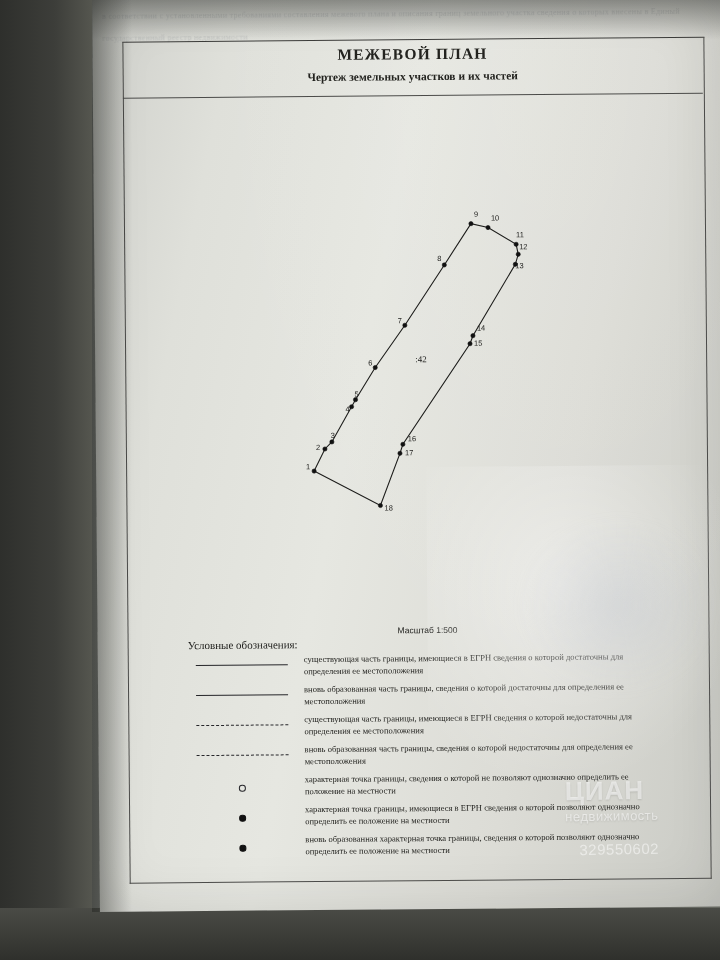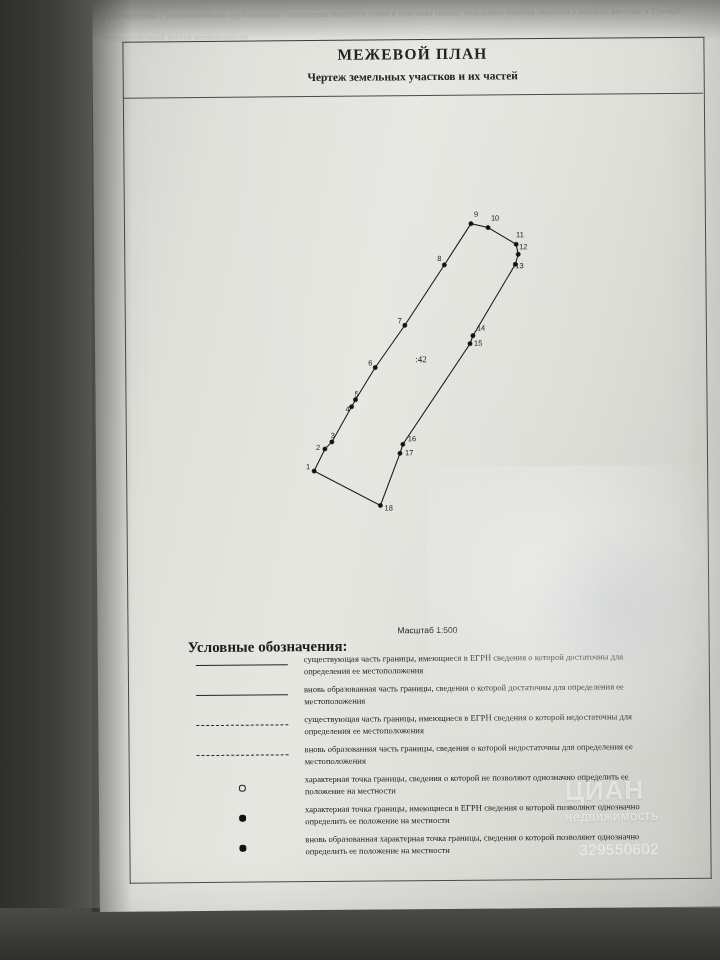--- a/index.html
+++ b/index.html
@@ -76,21 +76,21 @@
   .pt-label{font-family:"Liberation Sans",sans-serif;font-size:7.5px;fill:#1c1c1a;}
   .parcel-label{font-family:"Liberation Serif",serif;font-size:9px;fill:#1c1c1a;}
 
   .scale{
     position:absolute;left:300px;top:628px;
     font-family:"Liberation Sans",sans-serif;font-size:8.5px;color:#22221f;
   }
 
   .legend-title{
     position:absolute;left:90px;top:640px;
-    font-weight:bold;font-size:15px;color:#1d1d1a;
+    font-weight:normal;font-size:11px;color:#1d1d1a;
   }
   .legend{position:absolute;left:98px;top:656px;width:470px;}
   .lrow{position:relative;min-height:27px;margin-bottom:3px;}
   .lsym{position:absolute;left:0;top:6px;width:92px;height:10px;}
   .ltext{
     margin-left:108px;font-size:8.6px;line-height:11.6px;color:#20201d;
   }
   .line-solid{border-top:1.4px solid #26262a;margin-top:4px;}
   .line-dash{border-top:1.3px dashed #26262a;margin-top:4px;}
   .dot-open{

